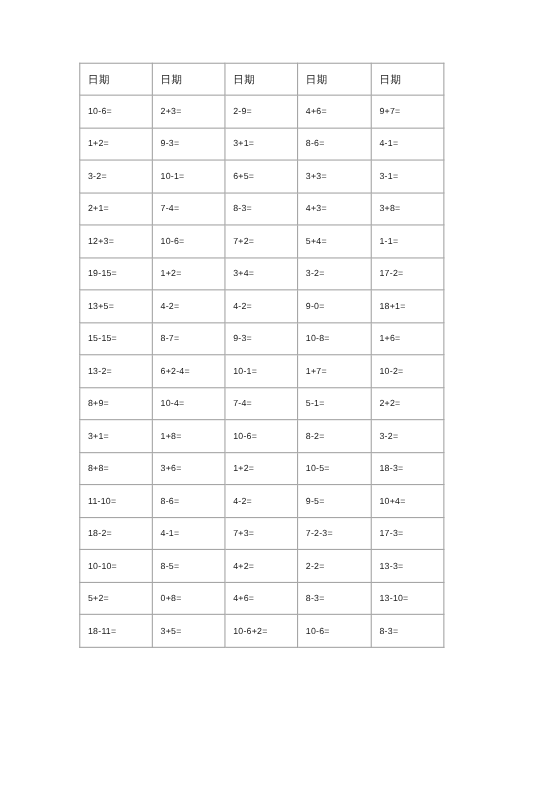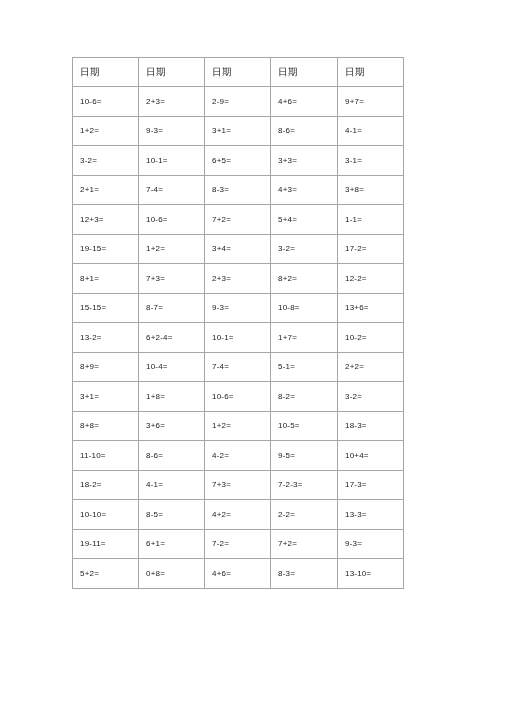--- a/index.html
+++ b/index.html
@@ -115,32 +115,32 @@
           <td>1-1=</td>
         </tr>
         <tr>
           <td>19-15=</td>
           <td>1+2=</td>
           <td>3+4=</td>
           <td>3-2=</td>
           <td>17-2=</td>
         </tr>
         <tr>
-          <td>8+1=</td>
-          <td>7+3=</td>
-          <td>2+3=</td>
-          <td>8+2=</td>
-          <td>12-2=</td>
+          <td>13+5=</td>
+          <td>4-2=</td>
+          <td>4-2=</td>
+          <td>9-0=</td>
+          <td>18+1=</td>
         </tr>
         <tr>
           <td>15-15=</td>
           <td>8-7=</td>
           <td>9-3=</td>
           <td>10-8=</td>
-          <td>13+6=</td>
+          <td>1+6=</td>
         </tr>
         <tr>
           <td>13-2=</td>
           <td>6+2-4=</td>
           <td>10-1=</td>
           <td>1+7=</td>
           <td>10-2=</td>
         </tr>
         <tr>
           <td>8+9=</td>
@@ -178,28 +178,28 @@
           <td>17-3=</td>
         </tr>
         <tr>
           <td>10-10=</td>
           <td>8-5=</td>
           <td>4+2=</td>
           <td>2-2=</td>
           <td>13-3=</td>
         </tr>
         <tr>
-          <td>19-11=</td>
-          <td>6+1=</td>
-          <td>7-2=</td>
-          <td>7+2=</td>
-          <td>9-3=</td>
-        </tr>
-        <tr>
           <td>5+2=</td>
           <td>0+8=</td>
           <td>4+6=</td>
           <td>8-3=</td>
           <td>13-10=</td>
         </tr>
+        <tr>
+          <td>18-11=</td>
+          <td>3+5=</td>
+          <td>10-6+2=</td>
+          <td>10-6=</td>
+          <td>8-3=</td>
+        </tr>
       </tbody>
   </table>
 </div>
 
 </body></html>

